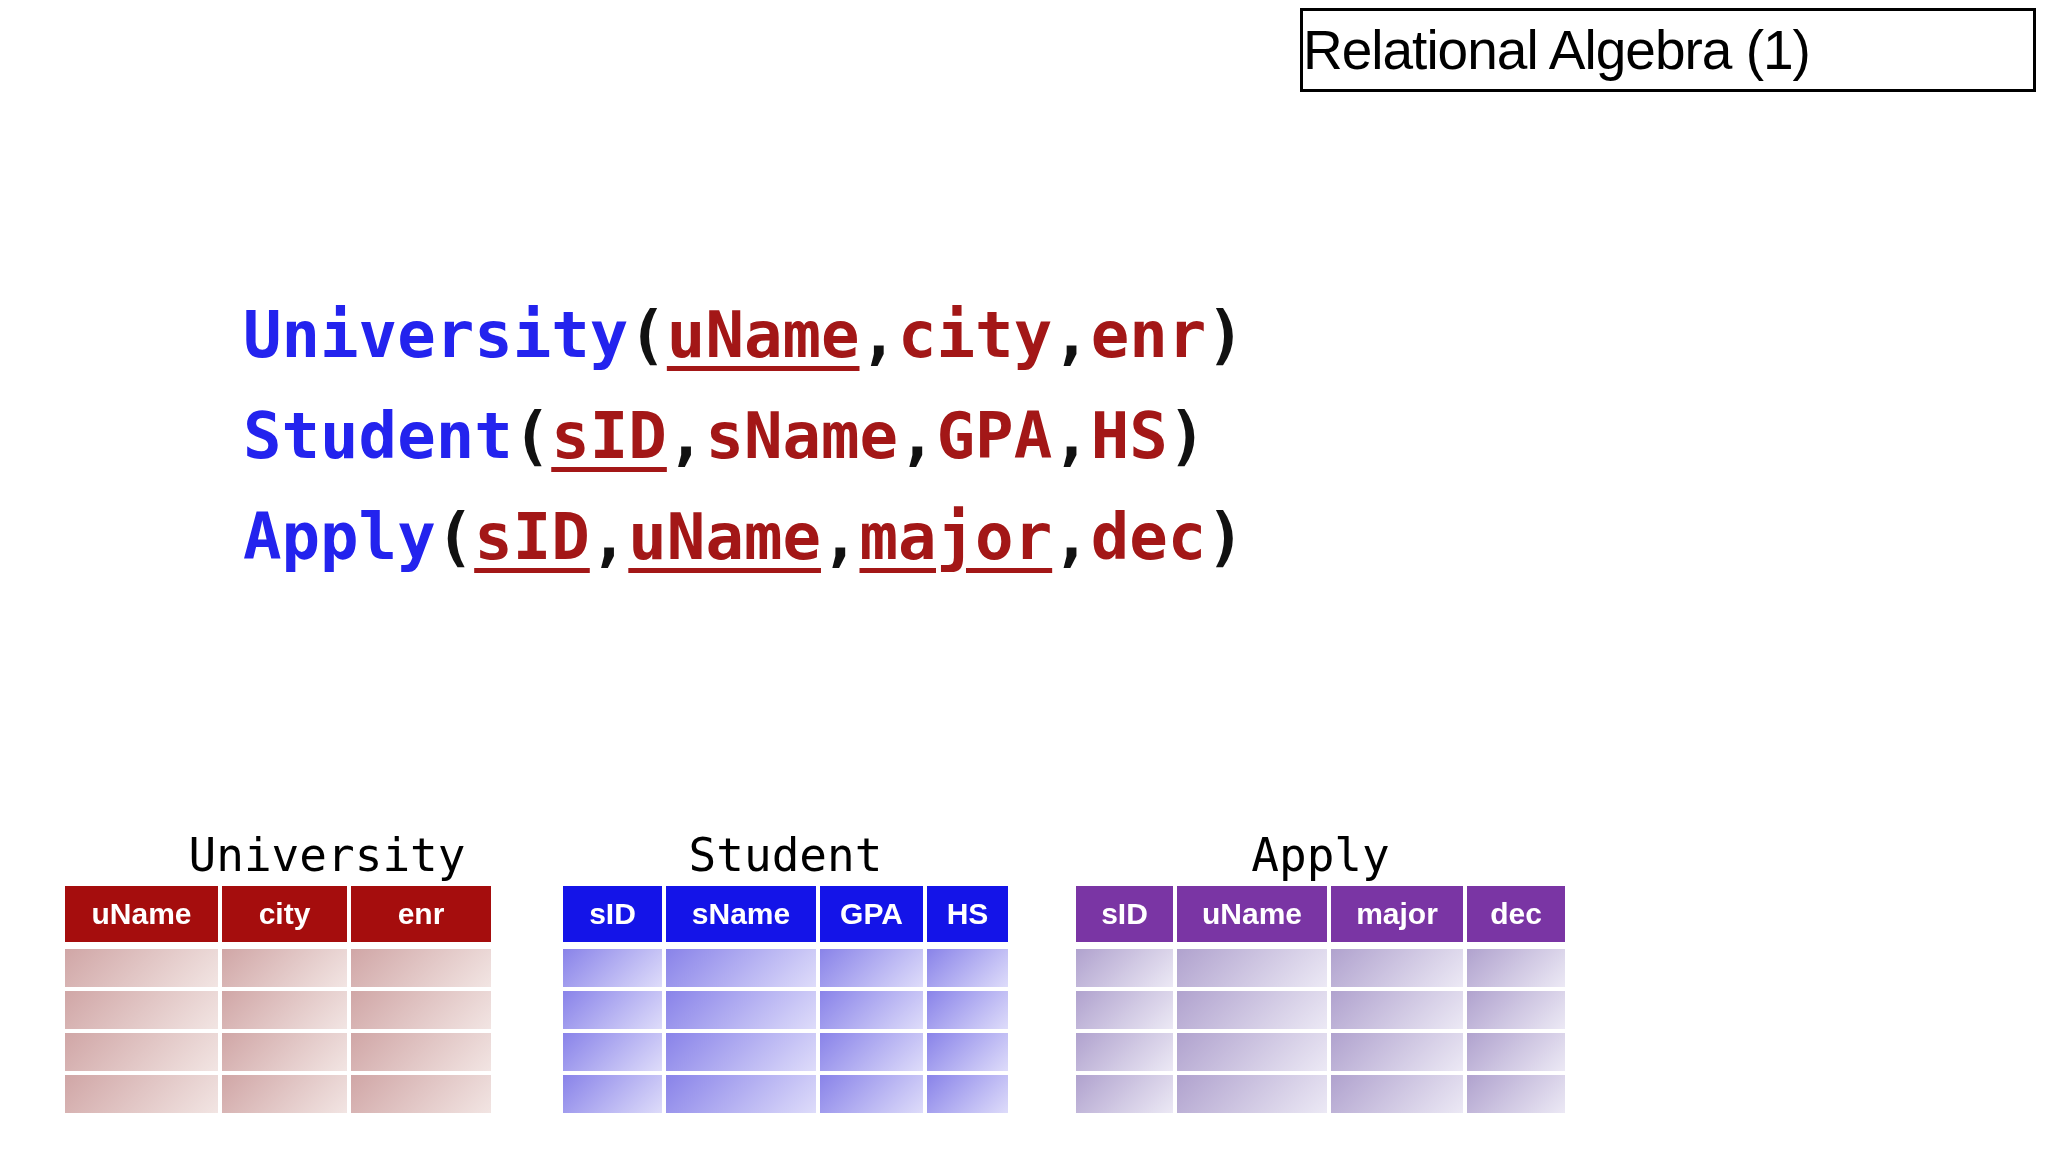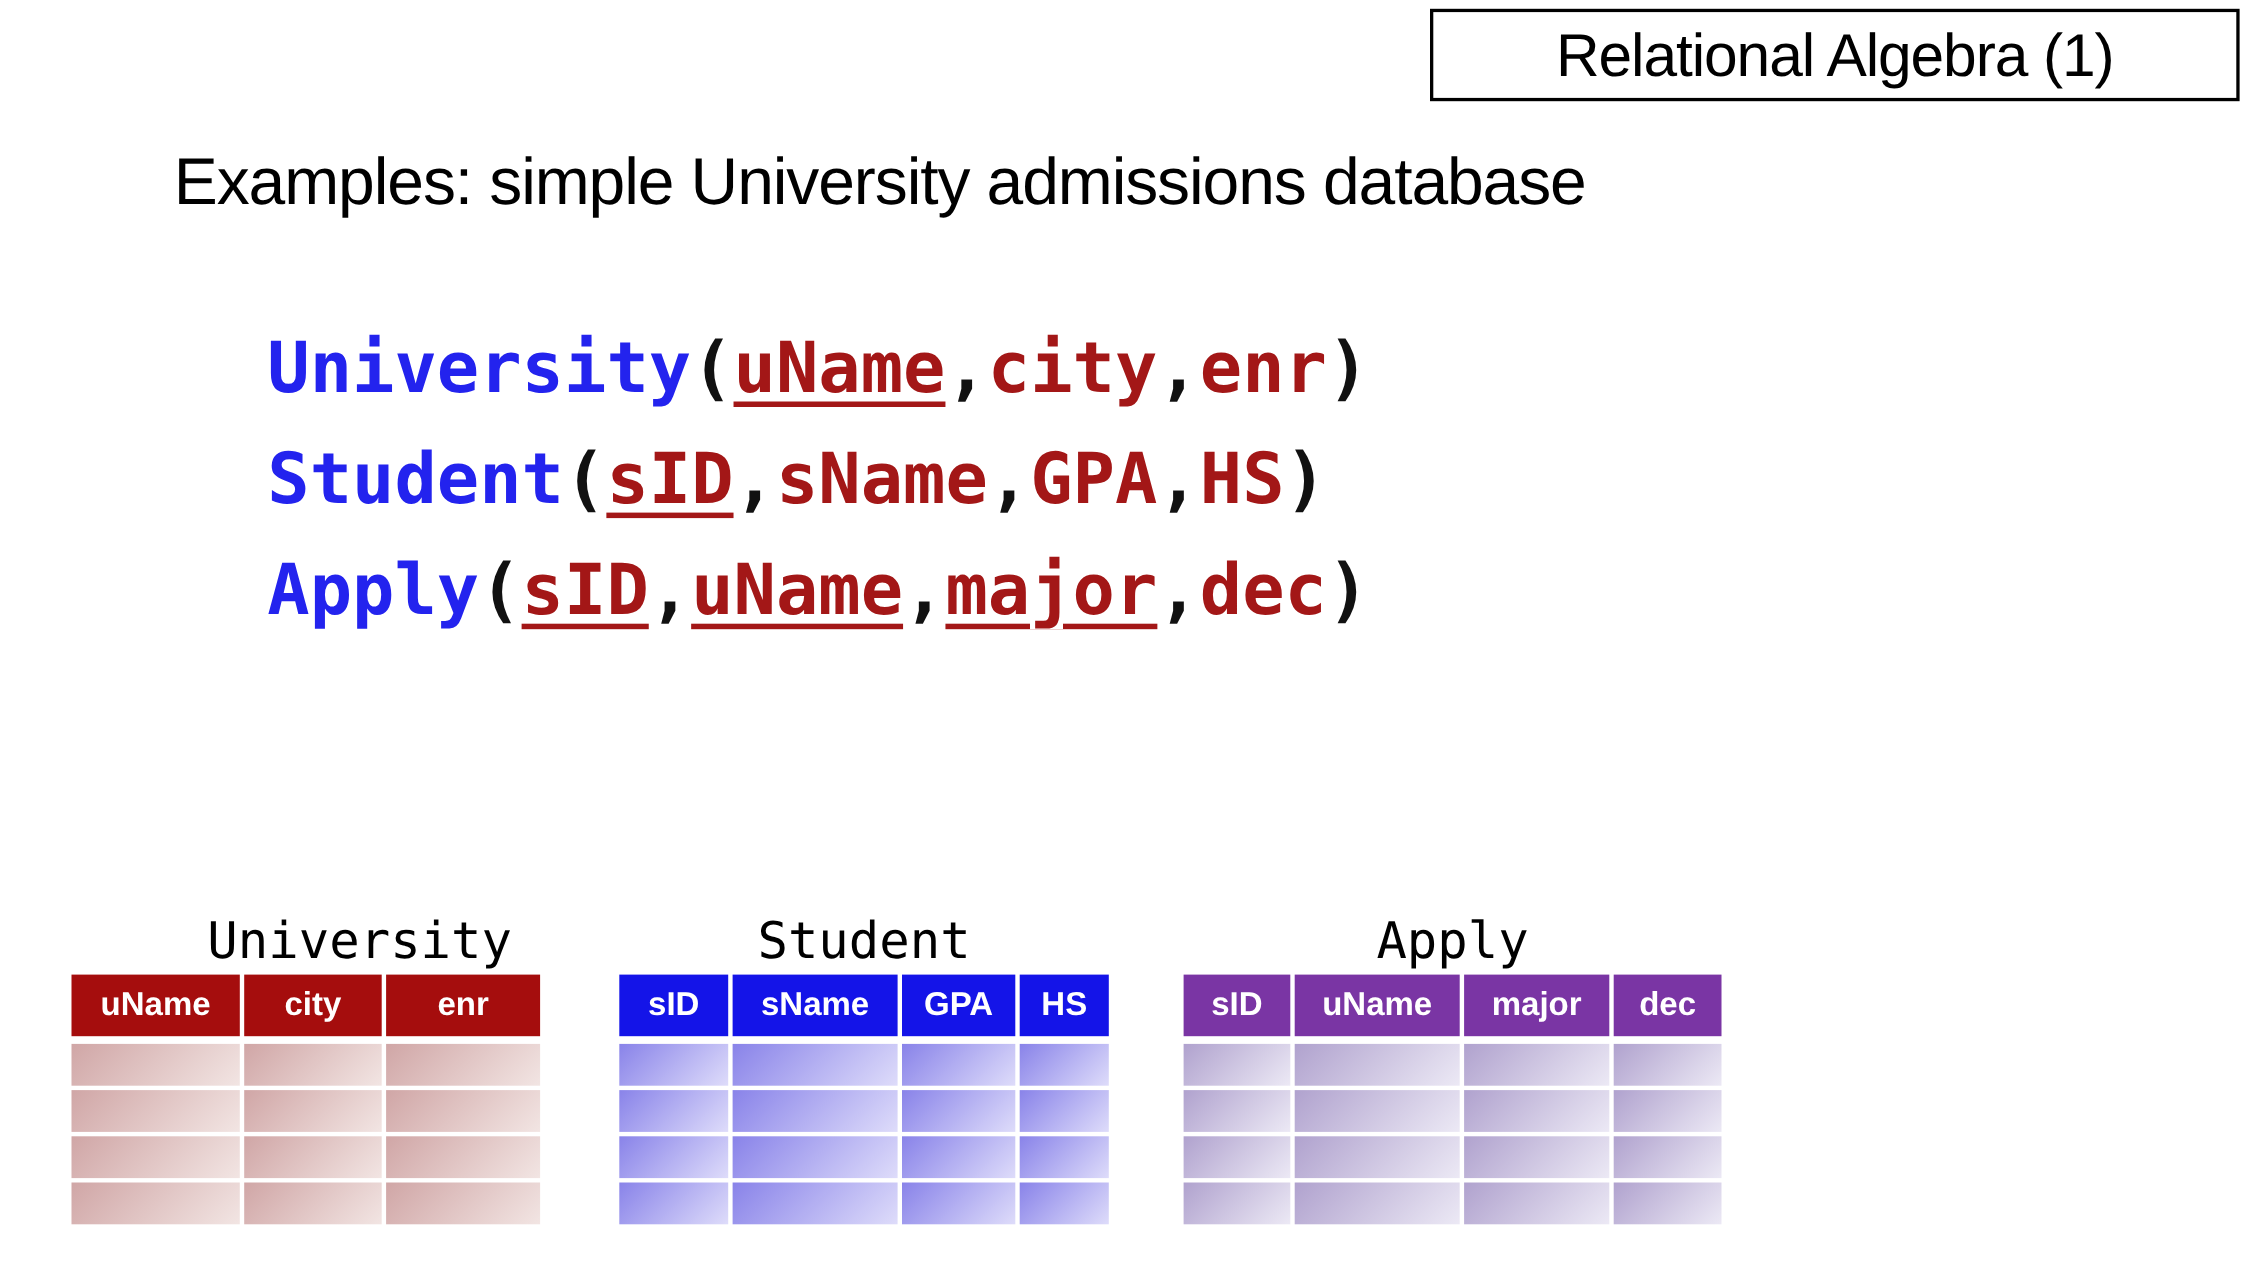--- a/index.html
+++ b/index.html
@@ -5,21 +5,21 @@
   * { margin: 0; padding: 0; box-sizing: border-box; }
   html, body { width: 2048px; height: 1152px; background: #ffffff; overflow: hidden; }
   body { font-family: "Liberation Sans", sans-serif; color: #000; }
 
   #slide { position: relative; width: 2048px; height: 1152px; background: #fff; }
 
   
   .title-box {
     position: absolute; left: 1300px; top: 8px; width: 736px; height: 84px;
     border: 3px solid #000; background: #fff;
-    display: flex; align-items: center; justify-content: center;
+    display: flex; align-items: center; justify-content: flex-start;
   }
   .title-box .title-text {
     font-size: 55px; color: #000; white-space: nowrap; letter-spacing: -1px;
   }
 
   
   .heading {
     position: absolute; left: 158px; top: 130px;
     font-size: 60px; letter-spacing: -1px; color: #000; white-space: nowrap;
   }
@@ -72,21 +72,20 @@
 </style>
 </head>
 <body>
 
 <div id="slide">
 
   <div class="title-box">
     <span class="title-text">Relational Algebra (1)</span>
   </div>
 
-  <div class="heading">Examples: simple University admissions database</div>
 
   <div class="schema-list">
       <div class="schema-line"><span class="rel-name">University</span><span class="punct">(</span><span class="attr key">uName</span><span class="punct">,</span><span class="attr">city</span><span class="punct">,</span><span class="attr">enr</span><span class="punct">)</span></div>
       <div class="schema-line"><span class="rel-name">Student</span><span class="punct">(</span><span class="attr key">sID</span><span class="punct">,</span><span class="attr">sName</span><span class="punct">,</span><span class="attr">GPA</span><span class="punct">,</span><span class="attr">HS</span><span class="punct">)</span></div>
       <div class="schema-line"><span class="rel-name">Apply</span><span class="punct">(</span><span class="attr key">sID</span><span class="punct">,</span><span class="attr key">uName</span><span class="punct">,</span><span class="attr key">major</span><span class="punct">,</span><span class="attr">dec</span><span class="punct">)</span></div>
     </div>
 
   <div id="tables-row">
       <div class="table-wrap t0 theme-red">
         <div class="table-label">University</div>

